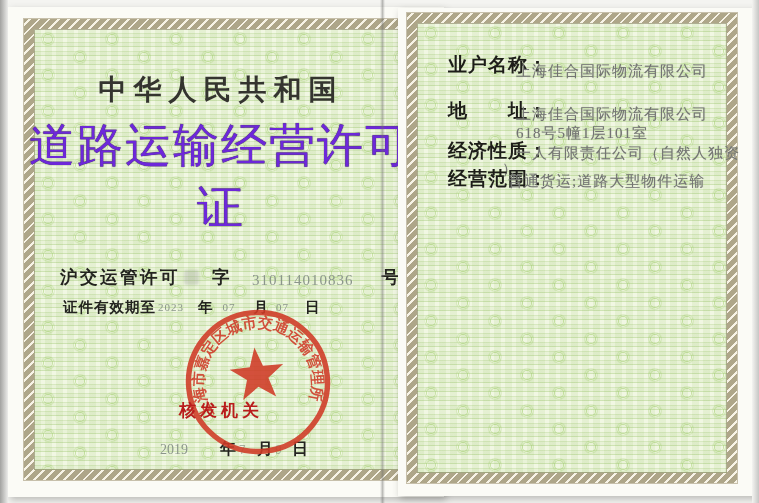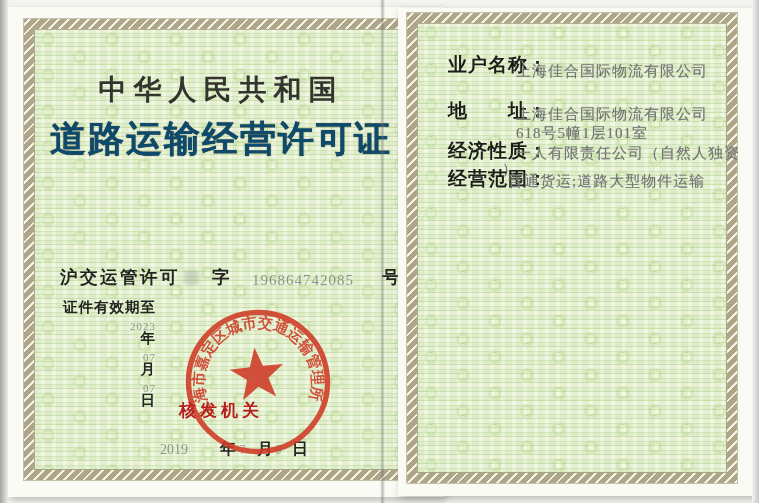--- a/index.html
+++ b/index.html
@@ -36,36 +36,36 @@
       repeating-linear-gradient(90deg, rgba(124,179,66,.10) 0 7px, rgba(255,255,255,0) 7px 11px);
     background-size:64px 36px,64px 36px,auto,auto;
     box-shadow:inset 0 0 0 1px rgba(130,122,92,.55);
   }
 
   
   .country{position:absolute;left:16px;right:26px;top:64px;text-align:center;
     font-family:"Liberation Serif",serif;font-size:28px;font-weight:600;
     letter-spacing:7px;color:#34342f;}
   .main-title{position:absolute;left:16px;right:26px;top:108px;text-align:center;
-    font-family:"Liberation Sans",sans-serif;font-size:36px;font-weight:700;
-    letter-spacing:2px;color:#0c4a6e;text-shadow:0 0 1px #141412;}
+    font-family:"Liberation Sans",sans-serif;font-size:46px;font-weight:400;
+    letter-spacing:2px;color:#6d28d9;text-shadow:0 0 1px #141412;}
   .copy-type{position:absolute;left:16px;right:26px;top:192px;text-align:center;
     font-family:"Liberation Serif",serif;font-size:23px;font-weight:600;
     letter-spacing:6px;color:#2c2c28;}
 
   .license-line{position:absolute;left:52px;top:258px;display:flex;align-items:baseline;
     color:#23231f;}
   .license-line .b{font-size:17.5px;font-weight:700;letter-spacing:2.5px;}
   .smudge{width:15px;height:15px;margin-left:4px;border-radius:3px;
     background:rgba(138,144,132,.28);filter:blur(1px);align-self:center;}
   .lz{margin-left:13px;} .ln{margin-left:20px;} .lh{margin-left:28px;}
   .num{font-family:"Liberation Serif",serif;font-size:15px;color:#8b968b;
     letter-spacing:1px;transform:translateY(2px);}
 
-  .valid-line{position:absolute;left:55px;top:291px;display:flex;align-items:flex-end;color:#23231f;flex-direction:column;}
+  .valid-line{position:absolute;left:55px;top:291px;display:flex;align-items:flex-start;color:#23231f;}
   .valid-line .b{font-size:14.5px;font-weight:700;letter-spacing:1px;}
   .valid-line .num{font-size:11px;transform:translateY(3px);}
   .vy{margin-left:2px;} .vyl{margin-left:14px;} .vm{margin-left:9px;}
   .vml{margin-left:18px;} .vd{margin-left:7px;} .vdl{margin-left:16px;}
 
   .seal{position:absolute;left:174px;top:299px;width:152px;height:152px;
     opacity:.88;transform:rotate(-6deg);z-index:2;}
   .issuer{position:absolute;left:16px;right:26px;top:392px;text-align:center;z-index:3;
     font-size:17px;font-weight:700;letter-spacing:4px;color:#b91c1c;}
 
@@ -100,21 +100,21 @@
       <div class="guilloche"></div>
     </div>
 
     <div class="country">中华人民共和国</div>
     <div class="main-title">道路运输经营许可证</div>
 
     <div class="license-line">
       <span class="b">沪交运管许可</span>
       <span class="smudge"></span>
       <span class="b lz">字</span>
-      <span class="num ln">196864742085</span>
+      <span class="num ln">310114010836</span>
       <span class="b lh">号</span>
     </div>
 
     <div class="valid-line">
       <span class="b">证件有效期至</span>
       <span class="num vy">2023</span>
       <span class="b vyl">年</span>
       <span class="num vm">07</span>
       <span class="b vml">月</span>
       <span class="num vd">07</span>

